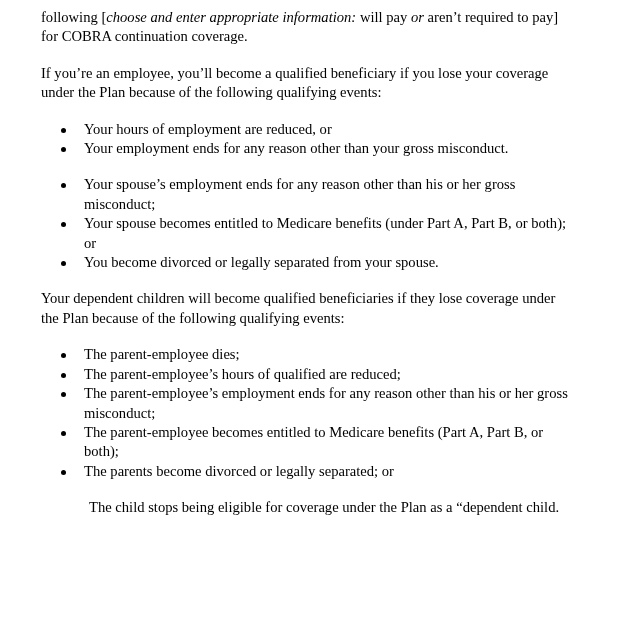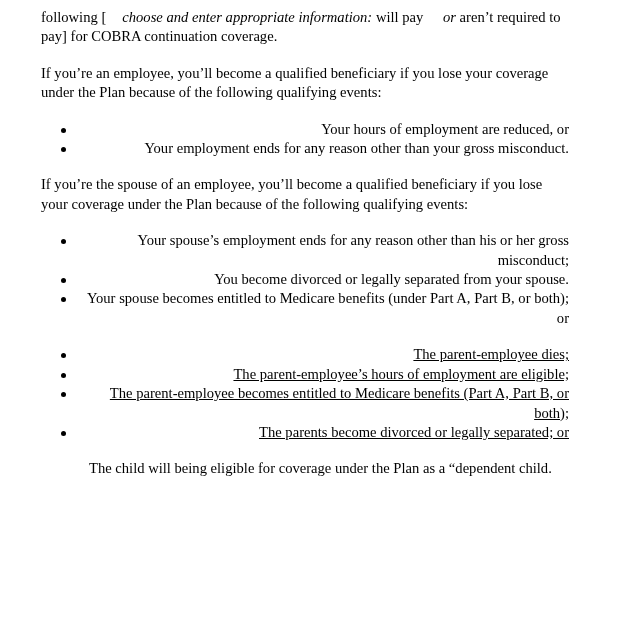--- a/index.html
+++ b/index.html
@@ -26,21 +26,20 @@
     p {
       margin: 0;
     }
     .para {
       margin-bottom: 17px;
     }
     ul.bullets {
       list-style: none;
       margin: 0 0 17px 0;
       padding: 0;
-      text-align: right;
     }
     ul.bullets li {
       position: relative;
       padding-left: 43px;
       width: 485px;
     }
     ul.bullets li .dot {
       position: absolute;
       left: 20px;
       top: 0;
@@ -49,50 +48,51 @@
     ul.bullets li .dot::before {
       content: "";
       position: absolute;
       left: 0;
       top: 8px;
       width: 5px;
       height: 5px;
       border-radius: 50%;
       background: #000;
     }
-    .it { font-style: italic; margin-left: 16px; }
+    .it { font-style: italic; }
     .final {
       text-indent: 48px;
       width: 530px;
     }
-    .last-list { margin-bottom: 0; text-decoration: underline; }
+    .last-list { margin-bottom: 0; }
   </style>
 </head>
 <body>
 
 <div class="page">
 
   <p class="para">
     <span>following [</span><span class="it">choose and enter appropriate information:</span><span>  will pay </span><span class="it">or</span><span> aren’t required to pay] for COBRA continuation coverage.</span>
   </p>
 
   <p class="para">If you’re an employee, you’ll become a qualified beneficiary if you lose your coverage under the Plan because of the following qualifying events:</p>
   <ul class="bullets">
     <li><span class="dot"></span><span>Your hours of employment are reduced, or</span></li>
     <li><span class="dot"></span><span>Your employment ends for any reason other than your gross misconduct.</span></li>
   </ul>
 
-  <p class="para">If you’re the spouse of an employee, you’ll become a qualified beneficiary if you lose your coverage under the Plan because of the following qualifying events:</p>
   <ul class="bullets">
     <li><span class="dot"></span><span>Your spouse’s employment ends for any reason other than his or her gross misconduct;</span></li>
+    <li><span class="dot"></span><span>Your spouse becomes entitled to Medicare benefits (under Part A, Part B, or both); or</span></li>
     <li><span class="dot"></span><span>You become divorced or legally separated from your spouse.</span></li>
-    <li><span class="dot"></span><span>Your spouse becomes entitled to Medicare benefits (under Part A, Part B, or both); or</span></li>
   </ul>
 
+  <p class="para">Your dependent children will become qualified beneficiaries if they lose coverage under the Plan because of the following qualifying events:</p>
   <ul class="bullets last-list">
     <li><span class="dot"></span><span>The parent-employee dies;</span></li>
-    <li><span class="dot"></span><span>The parent-employee’s hours of employment are eligible;</span></li>
+    <li><span class="dot"></span><span>The parent-employee’s hours of qualified are reduced;</span></li>
+    <li><span class="dot"></span><span>The parent-employee’s employment ends for any reason other than his or her gross misconduct;</span></li>
     <li><span class="dot"></span><span>The parent-employee becomes entitled to Medicare benefits (Part A, Part B, or both);</span></li>
     <li><span class="dot"></span><span>The parents become divorced or legally separated; or</span></li>
   </ul>
-  <p class="final">The child will being eligible for coverage under the Plan as a “dependent child.</p>
+  <p class="final">The child stops being eligible for coverage under the Plan as a “dependent child.</p>
 
 </div>
 
 </body></html>

